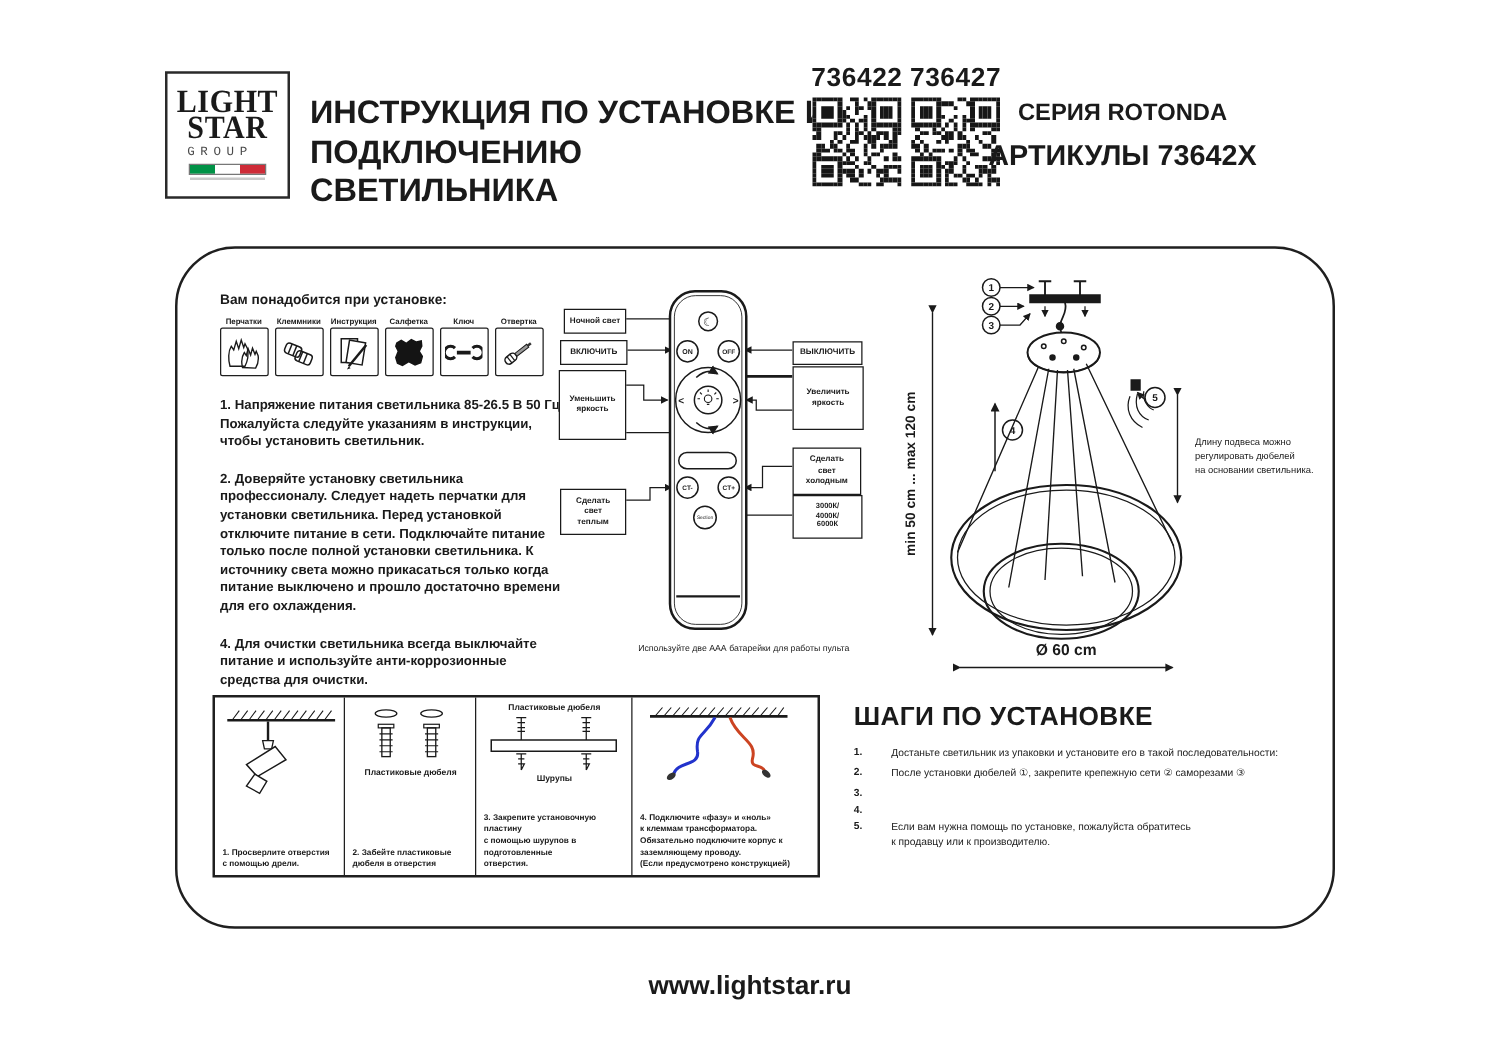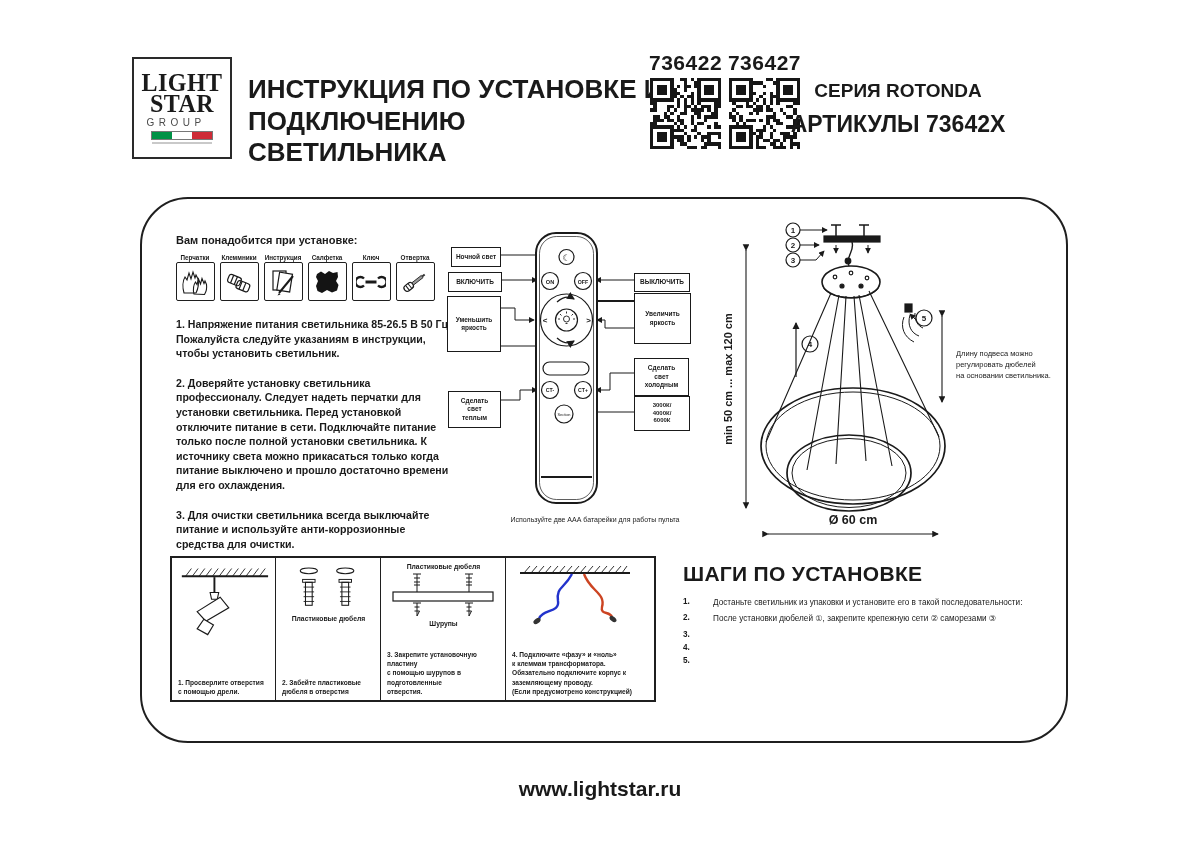--- a/index.html
+++ b/index.html
@@ -9,21 +9,21 @@
     overflow:hidden;
   }
   .abs{position:absolute;}
   .pre{white-space:pre-line;}
 
   
   .logo-box{left:132px;top:57px;width:96px;height:98px;border:2px solid #2a2a2a;
     display:flex;flex-direction:column;align-items:center;justify-content:center;}
   .logo-word{font-family:"Liberation Serif","DejaVu Serif",serif;font-weight:700;
     font-size:24px;line-height:0.88;letter-spacing:0.5px;transform:scaleY(1.08);}
-  .logo-group{font-size:10px;letter-spacing:4.5px;color:#4a4a4a;margin:3px 16px 0 4px;}
+  .logo-group{font-size:10px;letter-spacing:4.5px;color:#4a4a4a;margin:3px 16px 0 4px;font-family:Liberation Mono, monospace;}
   .flag{display:flex;width:60px;height:7px;margin-top:4px;outline:1px solid #777;}
   .flag span{flex:1;}
   .flag-line{width:60px;border-top:2px solid #c9c9c9;margin-top:3px;}
 
   .doc-title{left:248px;top:74px;width:420px;font-size:26px;font-weight:700;line-height:1.22;}
 
   .qr-numbers{left:649px;top:51px;width:152px;display:flex;justify-content:space-between;
     font-size:21px;font-weight:700;letter-spacing:0.5px;}
   .qr{display:grid;width:71px;height:71px;background:#fff;}
   .qr i{display:block;}
@@ -1065,21 +1065,21 @@
           <rect x="24" y="14.1" width="3.2" height="2" fill="#333" stroke="none"></rect>
         </g>
       </svg>
     </div>
   </div>
 </div>
 
 <div class="abs warnings">
   <p>1. Напряжение питания светильника 85-26.5 В 50 Гц. Пожалуйста следуйте указаниям в инструкции, чтобы установить светильник.</p>
   <p>2. Доверяйте установку светильника профессионалу. Следует надеть перчатки для установки светильника. Перед установкой отключите питание в сети. Подключайте питание только после полной установки светильника. К источнику света можно прикасаться только когда питание выключено и прошло достаточно времени для его охлаждения.</p>
-  <p>3. Для очистки светильника всегда выключайте питание и используйте анти-коррозионные средства для очистки.</p>
+  <p>4. Для очистки светильника всегда выключайте питание и используйте анти-коррозионные средства для очистки.</p>
 </div>
 
 <div class="abs remote-wrap">
   <svg width="300" height="317" viewBox="0 0 300 317">
     <defs>
       <marker id="ar" markerWidth="7" markerHeight="7" refX="5.2" refY="3" orient="auto">
         <path d="M0,0 L6,3 L0,6 Z" fill="#1a1a1a"></path>
       </marker>
     </defs>
 
@@ -1298,17 +1298,19 @@
       <div class="step-text">После установки дюбелей ①, закрепите крепежную сети ② саморезами ③</div>
     </div>
     <div class="step-row">
       <div class="step-num">3.</div>
     </div>
     <div class="step-row">
       <div class="step-num">4.</div>
     </div>
     <div class="step-row">
       <div class="step-num">5.</div>
+      <div class="step-text">Если вам нужна помощь по установке, пожалуйста обратитесь
+к продавцу или к производителю.</div>
     </div>
   </div>
 </div>
 
 <div class="abs footer">www.lightstar.ru</div>
 
 </body></html>

